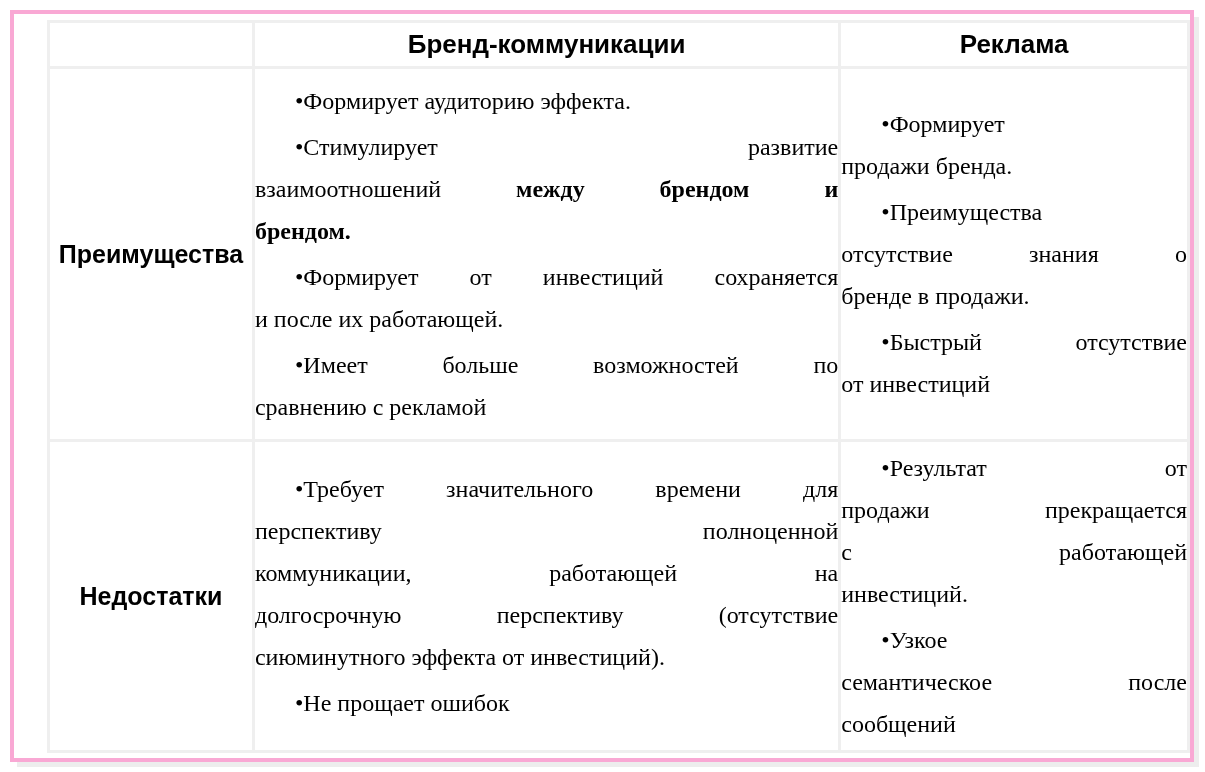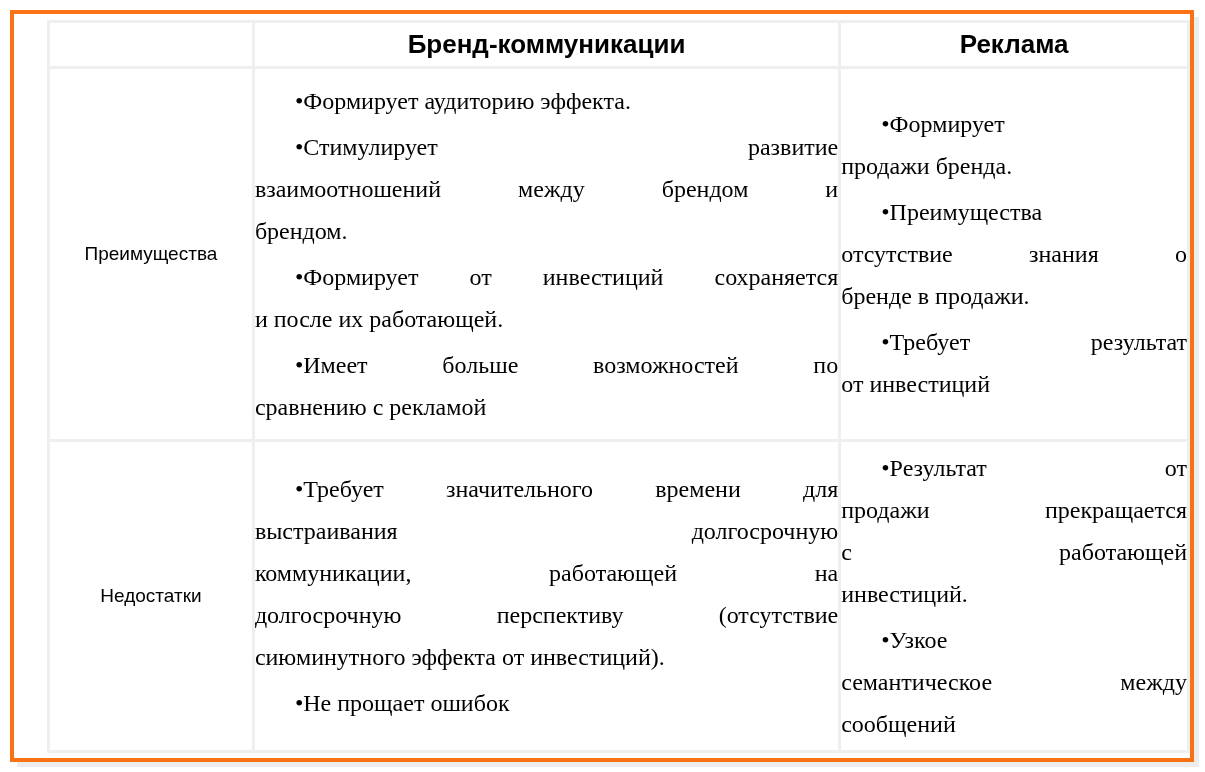--- a/index.html
+++ b/index.html
@@ -9,21 +9,21 @@
     height: 772px;
     background: #ffffff;
     overflow: hidden;
   }
   .frame {
     position: absolute;
     left: 10px;
     top: 10px;
     width: 1176px;
     height: 744px;
-    border: 4px solid #f97316;
+    border: 4px solid #f9a8d4;
     background: #ffffff;
     box-shadow: 6px 6px 0 -1px #ededed;
   }
   table.cmp {
     position: absolute;
     left: 33px;
     top: 6px;
     border-collapse: collapse;
     table-layout: fixed;
     background: #ffffff;
@@ -36,39 +36,40 @@
   }
   td.hdr {
     height: 43px;
     font-family: "Liberation Sans", "DejaVu Sans", sans-serif;
     font-weight: bold;
     font-size: 26px;
     text-align: center;
   }
   td.lbl {
     font-family: "Liberation Sans", "DejaVu Sans", sans-serif;
-    font-size: 19px;
+    font-size: 25px;
     text-align: center;
+    font-weight: bold;
   }
   td.body {
     font-family: "Liberation Serif", "DejaVu Serif", serif;
     font-size: 24px;
     padding: 6px 10px;
   }
   tr.r1 td { height: 370px; }
   tr.r2 td { height: 308px; }
   .para { margin: 4px 0; }
   .line {
     line-height: 42px;
     text-align: justify;
     text-align-last: justify;
   }
   .line.first { text-indent: 40px; }
   .line.last  { text-align-last: left; }
-  .b { font-weight: normal; }
+  .b { font-weight: bold; }
 </style>
 </head>
 <body>
 
 <div class="frame">
   <table class="cmp">
     <colgroup>
       <col style="width:205px">
       <col style="width:587px">
       <col style="width:349px">
@@ -103,48 +104,48 @@
             <div class="para">
               <div class="line first"><span>•Формирует</span></div>
               <div class="line last"><span>продажи бренда.</span></div>
             </div>
             <div class="para">
               <div class="line first"><span>•Преимущества</span></div>
               <div class="line"><span>отсутствие знания о</span></div>
               <div class="line last"><span>бренде в продажи.</span></div>
             </div>
             <div class="para">
-              <div class="line first"><span>•Требует результат</span></div>
+              <div class="line first"><span>•Быстрый отсутствие</span></div>
               <div class="line last"><span>от инвестиций</span></div>
             </div>
           </td>
       </tr>
       <tr class="r2">
         <td class="lbl">Недостатки</td>
         <td class="body">
             <div class="para">
               <div class="line first"><span>•Требует значительного времени для</span></div>
-              <div class="line"><span>выстраивания долгосрочную</span></div>
+              <div class="line"><span>перспективу полноценной</span></div>
               <div class="line"><span>коммуникации, работающей на</span></div>
               <div class="line"><span>долгосрочную перспективу (отсутствие</span></div>
               <div class="line last"><span>сиюминутного эффекта от инвестиций).</span></div>
             </div>
             <div class="para">
               <div class="line first last"><span>•Не прощает ошибок</span></div>
             </div>
           </td>
         <td class="body">
             <div class="para">
               <div class="line first"><span>•Результат от</span></div>
               <div class="line"><span>продажи прекращается</span></div>
               <div class="line"><span>с работающей</span></div>
               <div class="line last"><span>инвестиций.</span></div>
             </div>
             <div class="para">
               <div class="line first"><span>•Узкое</span></div>
-              <div class="line"><span>семантическое между</span></div>
+              <div class="line"><span>семантическое после</span></div>
               <div class="line last"><span>сообщений</span></div>
             </div>
           </td>
       </tr>
     </tbody>
   </table>
 </div>
 
 </body></html>

